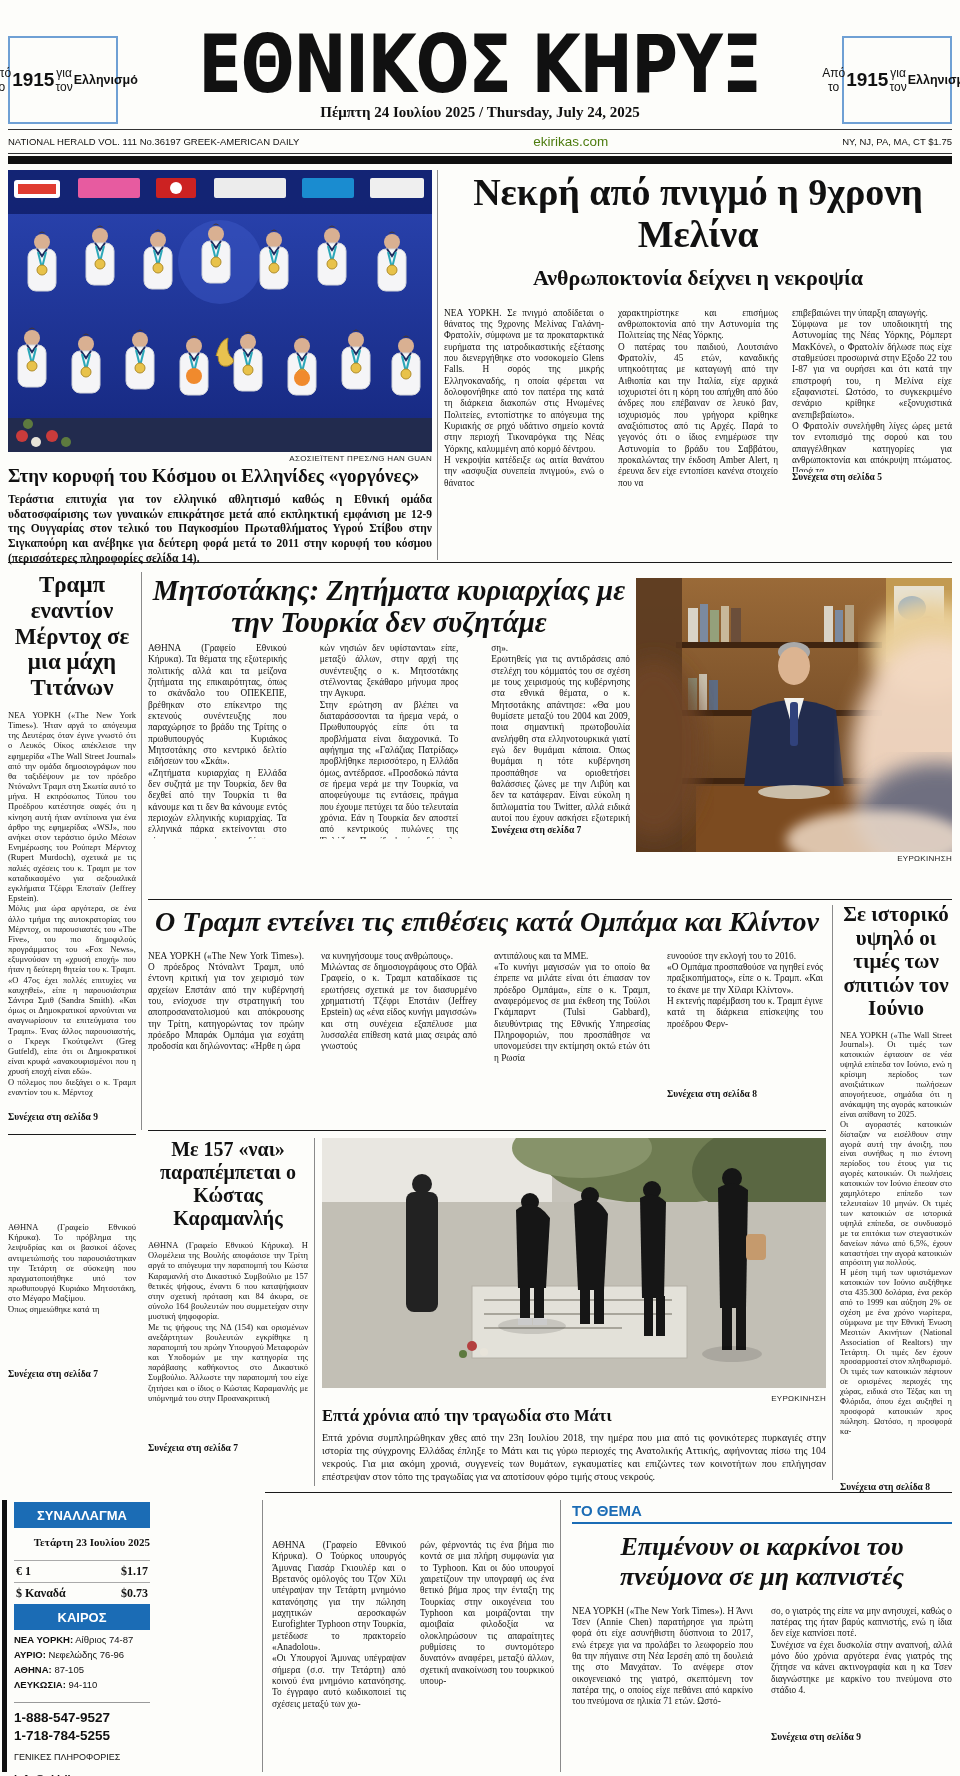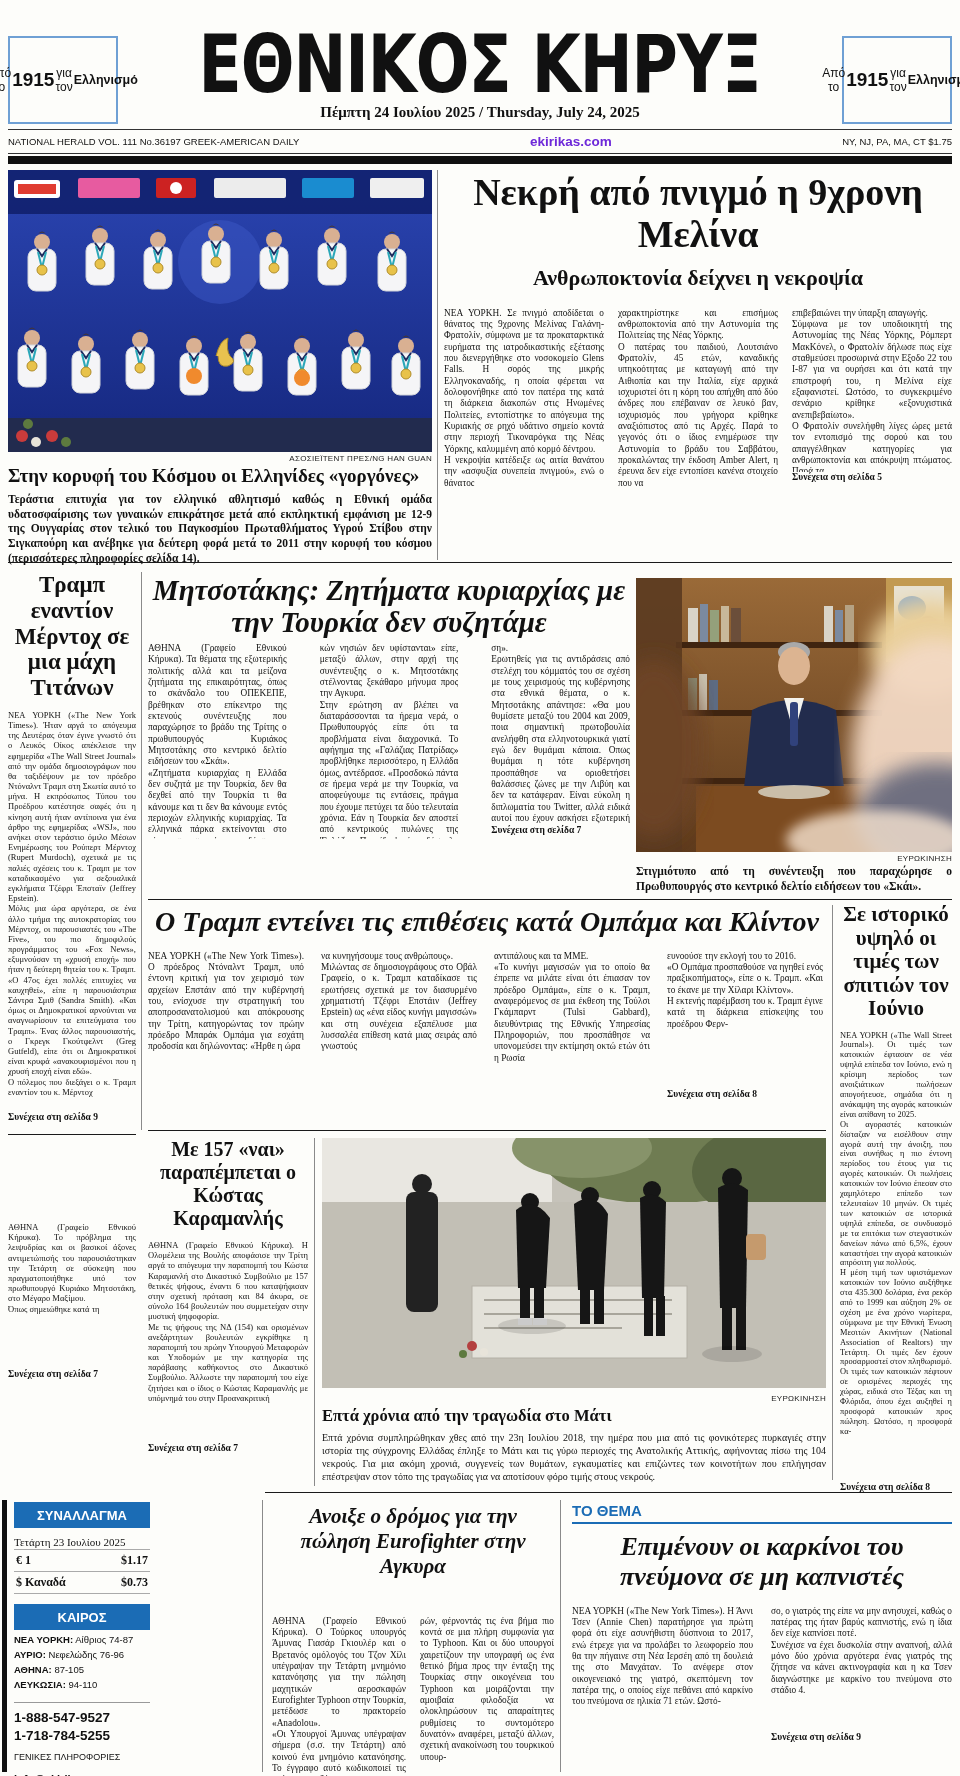--- a/index.html
+++ b/index.html
@@ -19,21 +19,21 @@
           font-family:"Liberation Sans",sans-serif;text-align:center;}
   .mh-box .l1,.mh-box .l3{font-size:12px;}
   .mh-box .l2{font-size:19px;font-weight:bold;}
   .mh-box .l4{font-size:12.5px;font-weight:bold;}
   #masthead-title{position:absolute;left:130px;right:130px;top:18px;text-align:center;}
   #masthead-title span{display:inline-block;font-family:"DejaVu Sans",sans-serif;font-weight:bold;
         font-size:62px;letter-spacing:-1px;transform:scale(1.02,1.28);transform-origin:top center;white-space:nowrap;}
   #dateline{position:absolute;left:0;right:0;top:104px;text-align:center;font-weight:bold;font-size:15px;}
   #infobar{position:absolute;left:8px;right:8px;top:129px;height:23px;border-top:1px solid #333;border-bottom:1px solid #333;
         display:flex;align-items:center;justify-content:space-between;font-family:"Liberation Sans",sans-serif;font-size:9.5px;}
-  #infobar .site{font-weight:bold;font-size:13.5px;color:#6d28d9;}
+  #infobar .site{font-weight:normal;font-size:13.5px;color:#4d7c0f;}
   #blackbar{position:absolute;left:8px;right:8px;top:156px;height:8px;background:#101010;}
   
   .hl-serif{font-weight:bold;text-align:center;line-height:1.1;}
   #dr-head{font-size:38px;}
   #dr-sub{font-size:22px;margin-top:10px;}
   #wp-headline{font-size:19px;font-weight:bold;}
   .caption-b{font-weight:bold;font-size:11.5px;line-height:1.28;text-align:justify;}
   .credit{font-family:"Liberation Sans",sans-serif;font-size:8px;color:#222;text-align:right;letter-spacing:.3px;}
   #murdoch-head{font-size:23px;font-weight:bold;text-align:center;line-height:1.12;}
   #mits-head{font-size:29px;font-weight:bold;font-style:italic;text-align:center;line-height:1.12;}
@@ -225,21 +225,20 @@
     <rect x="60" y="208" width="256" height="66" fill="#7c4b20"></rect>
     <ellipse cx="158" cy="214" rx="36" ry="7" fill="#d8d2c2" opacity="0.85"></ellipse>
     <rect x="0" y="0" width="46" height="274" fill="#5a3a20" opacity="0.9"></rect>
     <ellipse cx="18" cy="170" rx="50" ry="90" fill="#6e4526" filter="url(#blur10)" opacity="0.9"></ellipse>
     <ellipse cx="292" cy="70" rx="58" ry="48" fill="#e9cf9a" filter="url(#blur10)"></ellipse>
     <ellipse cx="300" cy="180" rx="85" ry="120" fill="#f3d9c4" filter="url(#blur10)" opacity="0.95"></ellipse>
     <ellipse cx="302" cy="240" rx="80" ry="55" fill="#5a5f76" filter="url(#blur10)" opacity="0.85"></ellipse>
     <ellipse cx="240" cy="262" rx="90" ry="30" fill="#f6e3d0" filter="url(#blur6)" opacity="0.8"></ellipse>
   </svg>
   <div class="abs credit" style="left:636px;top:854px;width:316px;">ΕΥΡΩΚΙΝΗΣΗ</div>
-  <div class="abs caption-b" style="left:636px;top:864px;width:316px;">Στιγμιότυπο από τη συνέντευξη που παραχώρησε ο Πρωθυπουργός στο κεντρικό δελτίο ειδήσεων του «Σκάι».</div>
 
   <div class="rule-h" style="left:148px;width:804px;top:899px;"></div>
 
   <div class="abs" style="left:148px;top:907px;width:678px;">
     <div id="trump-head">Ο Τραμπ εντείνει τις επιθέσεις κατά Ομπάμα και Κλίντον</div>
     <div class="cols" style="margin-top:13px;gap:17px;">
       <div class="body-text" style="width:156px;height:152px;">ΝΕΑ ΥΟΡΚΗ («The New York Times»). Ο πρόεδρος Ντόναλντ Τραμπ, υπό έντονη κριτική για τον χειρισμό των αρχείων Επστάιν από την κυβέρνησή του, ενίσχυσε την στρατηγική του αποπροσανατολισμού και απόκρουσης την Τρίτη, κατηγορώντας τον πρώην πρόεδρο Μπαράκ Ομπάμα για εσχάτη προδοσία και δηλώνοντας: «Ήρθε η ώρα</div>
       <div class="body-text" style="width:156px;height:152px;">να κυνηγήσουμε τους ανθρώπους».
 Μιλώντας σε δημοσιογράφους στο Οβάλ Γραφείο, ο κ. Τραμπ καταδίκασε τις ερωτήσεις σχετικά με τον διασυρμένο χρηματιστή Τζέφρι Επστάιν (Jeffrey Epstein) ως «ένα είδος κυνήγι μαγισσών» και στη συνέχεια εξαπέλυσε μια λυσσαλέα επίθεση κατά μιας σειράς από γνωστούς</div>
       <div class="body-text" style="width:156px;height:152px;">αντιπάλους και τα ΜΜΕ.
@@ -325,21 +324,21 @@
     <div class="body-text body-sm" style="height:142px;margin-top:78px;">ΑΘΗΝΑ (Γραφείο Εθνικού Κήρυκα). Το πρόβλημα της λειψυδρίας και οι βασικοί άξονες αντιμετώπισής του παρουσιάστηκαν την Τετάρτη σε σύσκεψη που πραγματοποιήθηκε υπό τον πρωθυπουργό Κυριάκο Μητσοτάκη, στο Μέγαρο Μαξίμου.
 Όπως σημειώθηκε κατά τη</div>
     <div class="cont" style="margin-top:5px;">Συνέχεια στη σελίδα 7</div>
   </div>
 
   <div class="rule-h" style="left:265px;width:687px;top:1492px;"></div>
   <div class="abs" style="left:2px;top:1500px;width:5px;height:272px;background:#101010;"></div>
 
   <div class="abs" style="left:14px;top:1502px;width:136px;">
     <div class="blue-box">ΣΥΝΑΛΛΑΓΜΑ</div>
-    <div style="text-align:left;font-weight:normal;font-size:11px;margin-top:8px;padding-bottom:1px;border-bottom:1px solid #aaa;">Τετάρτη 23 Ιουλίου 2025</div>
+    <div style="text-align:right;font-weight:bold;font-size:11px;margin-top:8px;padding-bottom:12px;border-bottom:1px solid #aaa;">Τετάρτη 23 Ιουλίου 2025</div>
     <div class="xrow">
       <span>€ 1</span>
       <span>$1.17</span>
     </div>
     <div class="xrow">
       <span>$ Καναδά</span>
       <span>$0.73</span>
     </div>
   </div>
 
@@ -366,21 +365,20 @@
   <div class="abs" style="left:14px;top:1702px;width:136px;border-top:1px solid #999;padding-top:4px;">
     <div class="phone">1-888-547-9527</div>
     <div class="phone">1-718-784-5255</div>
     <div class="sans" style="font-size:9px;margin-top:9px;">ΓΕΝΙΚΕΣ ΠΛΗΡΟΦΟΡΙΕΣ</div>
     <div class="sans" style="font-size:11px;font-weight:bold;margin-top:11px;">info@ekirikas.com</div>
   </div>
 
   <div class="rule-v" style="left:262px;top:1500px;height:272px;"></div>
 
   <div class="abs" style="left:272px;top:1504px;width:282px;height:268px;">
-    <div id="euro-head">Ανοιξε ο δρόμος για την πώληση Eurofighter στην Αγκυρα</div>
     <div class="cols" style="margin-top:36px;gap:14px;">
       <div class="body-text" style="width:134px;height:178px;">ΑΘΗΝΑ (Γραφείο Εθνικού Κήρυκα). Ο Τούρκος υπουργός Άμυνας Γιασάρ Γκιουλέρ και ο Βρετανός ομόλογός του Τζον Χίλι υπέγραψαν την Τετάρτη μνημόνιο κατανόησης για την πώληση μαχητικών αεροσκαφών Eurofighter Typhoon στην Τουρκία, μετέδωσε το πρακτορείο «Anadolou».
 «Οι Υπουργοί Άμυνας υπέγραψαν σήμερα (σ.σ. την Τετάρτη) από κοινού ένα μνημόνιο κατανόησης. Το έγγραφο αυτό κωδικοποιεί τις σχέσεις μεταξύ των χω-</div>
       <div style="width:134px;">
         <div class="body-text" style="height:160px;">ρών, φέρνοντάς τις ένα βήμα πιο κοντά σε μια πλήρη συμφωνία για το Typhoon. Και οι δύο υπουργοί χαιρετίζουν την υπογραφή ως ένα θετικό βήμα προς την ένταξη της Τουρκίας στην οικογένεια του Typhoon και μοιράζονται την αμοιβαία φιλοδοξία να ολοκληρώσουν τις απαραίτητες ρυθμίσεις το συντομότερο δυνατόν» αναφέρει, μεταξύ άλλων, σχετική ανακοίνωση του τουρκικού υπουρ-</div>
 
       </div>
     </div>
   </div>
 

